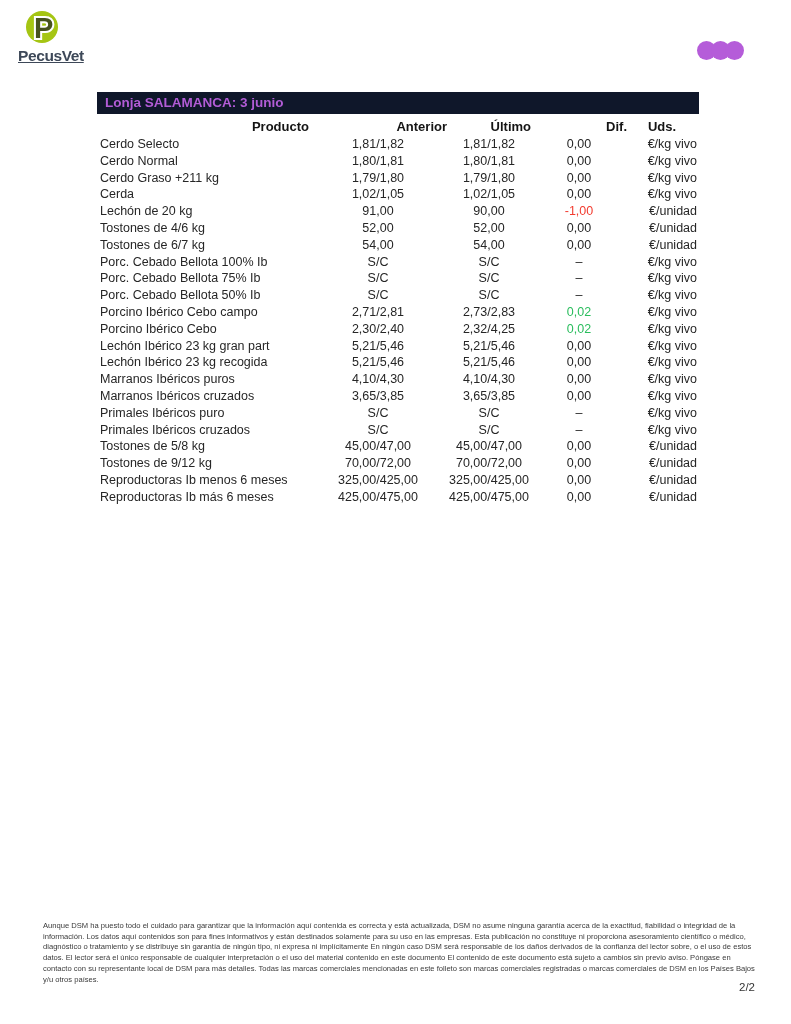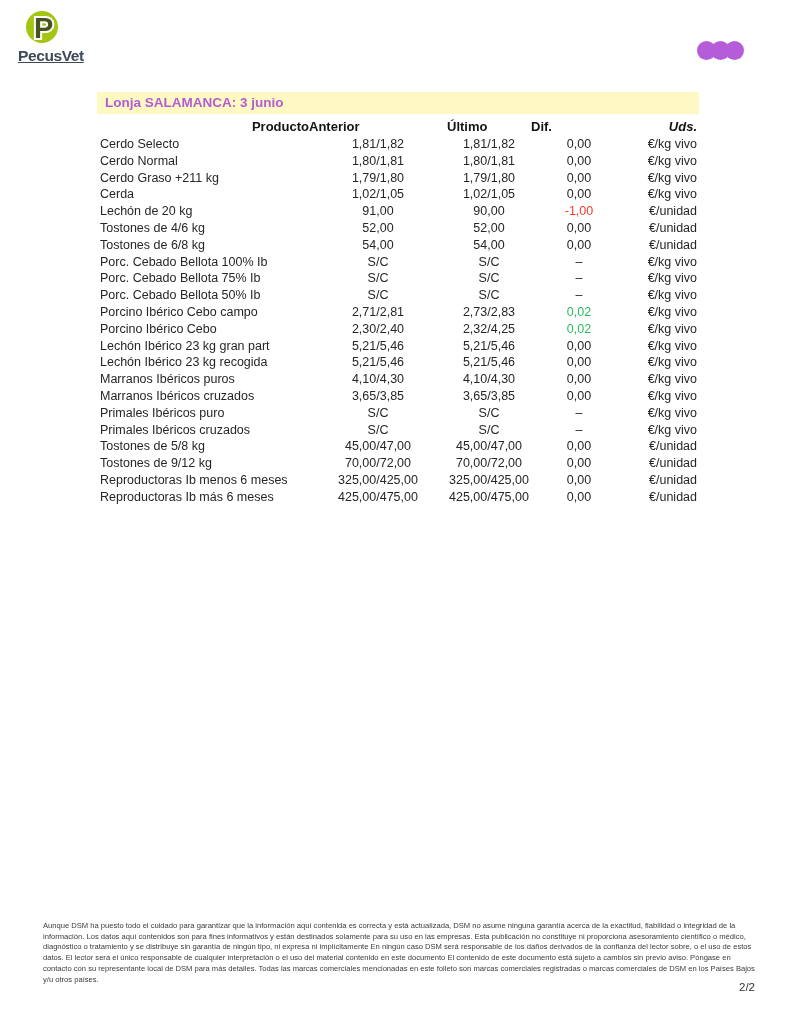--- a/index.html
+++ b/index.html
@@ -21,22 +21,22 @@
   .content { position:absolute; left:97px; top:92px; width:602px; }
   .title-bar { height:22px; line-height:22px; padding-left:8px;
     font-size:13.5px; font-weight:bold; }
 
   table { width:100%; border-collapse:collapse; table-layout:fixed; margin-top:2px; }
   col.c-prod { width:212px; } col.c-ant { width:138px; } col.c-ult { width:84px; }
   col.c-dif { width:96px; } col.c-uds { width:72px; }
   th { font-size:13px; font-weight:bold; color:#141414; padding:3px 0 2px 0;
     white-space:nowrap; }
   th.c-prod { text-align:right; padding-left:3px; }
-  th.c-ant, th.c-ult, th.c-dif { text-align:left; }
-  th.c-uds { text-align:right; padding-right:2px;font-style:italic; }
+  th.c-ant, th.c-ult, th.c-dif { text-align:right; }
+  th.c-uds { text-align:center; padding-right:2px; }
   td { font-size:12.5px; color:#262626; height:16.8px; line-height:16.8px;
     white-space:nowrap; overflow:visible; }
   td.c-prod { text-align:left; padding-left:3px; }
   td.c-ant, td.c-ult, td.c-dif { text-align:center; }
   td.c-uds { text-align:right; padding-right:2px; }
 
   
   .footer { position:absolute; left:43px; top:921px; width:714px;
     font-size:7.6px; line-height:10.7px; color:#3a3a3a; }
   .page-num { position:absolute; top:981px; right:36px; font-size:11.5px; color:#333; }
@@ -52,21 +52,21 @@
   <div class="brand-name" style="color: rgb(61, 72, 88);">PecusVet</div>
 </div>
 
 <div class="dots">
   <span class="dot" style="background: rgb(181, 92, 217);"></span>
   <span class="dot" style="background: rgb(181, 92, 217);"></span>
   <span class="dot" style="background: rgb(181, 92, 217);"></span>
 </div>
 
 <div class="content">
-  <div class="title-bar" style="background: #fef9c3; color: rgb(178, 92, 214);">Lonja SALAMANCA: 3 junio</div>
+  <div class="title-bar" style="background: #0f172a; color: rgb(178, 92, 214);">Lonja SALAMANCA: 3 junio</div>
 
   <table>
     <colgroup>
       <col class="c-prod">
         <col class="c-ant">
         <col class="c-ult">
         <col class="c-dif">
         <col class="c-uds">
     </colgroup>
     <thead>
@@ -115,21 +115,21 @@
     <td class="c-uds">€/unidad</td>
   </tr>
         <tr>
     <td class="c-prod">Tostones de 4/6 kg</td>
     <td class="c-ant">52,00</td>
     <td class="c-ult">52,00</td>
     <td class="c-dif" style="color: rgb(38, 38, 38);">0,00</td>
     <td class="c-uds">€/unidad</td>
   </tr>
         <tr>
-    <td class="c-prod">Tostones de 6/8 kg</td>
+    <td class="c-prod">Tostones de 6/7 kg</td>
     <td class="c-ant">54,00</td>
     <td class="c-ult">54,00</td>
     <td class="c-dif" style="color: rgb(38, 38, 38);">0,00</td>
     <td class="c-uds">€/unidad</td>
   </tr>
         <tr>
     <td class="c-prod">Porc. Cebado Bellota 100% Ib</td>
     <td class="c-ant">S/C</td>
     <td class="c-ult">S/C</td>
     <td class="c-dif" style="color: rgb(38, 38, 38);">–</td>

